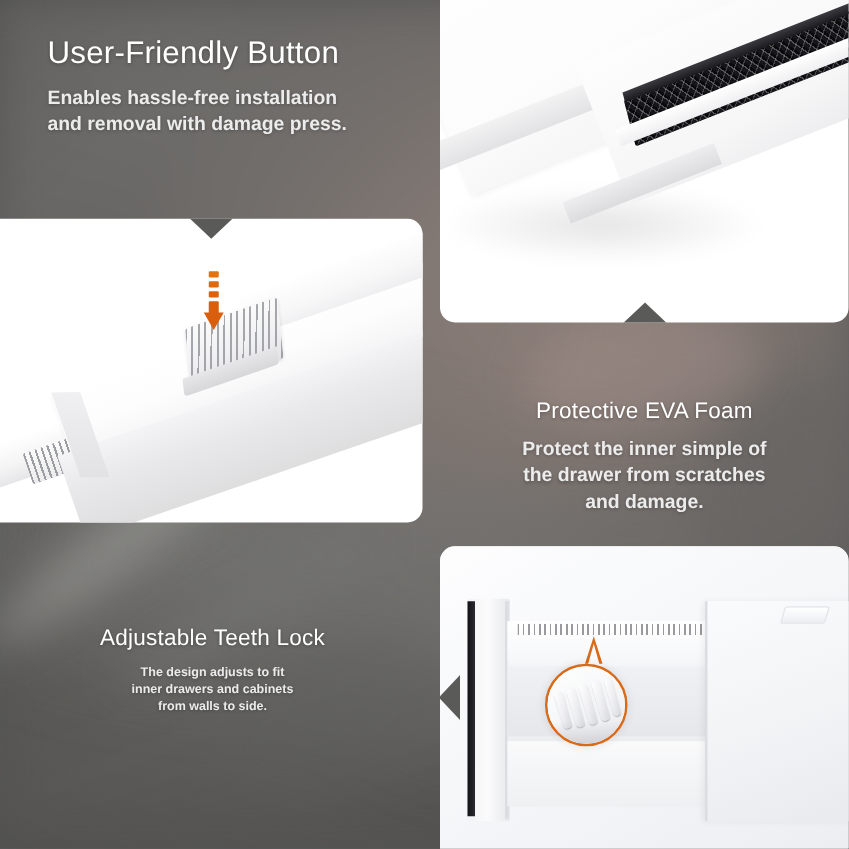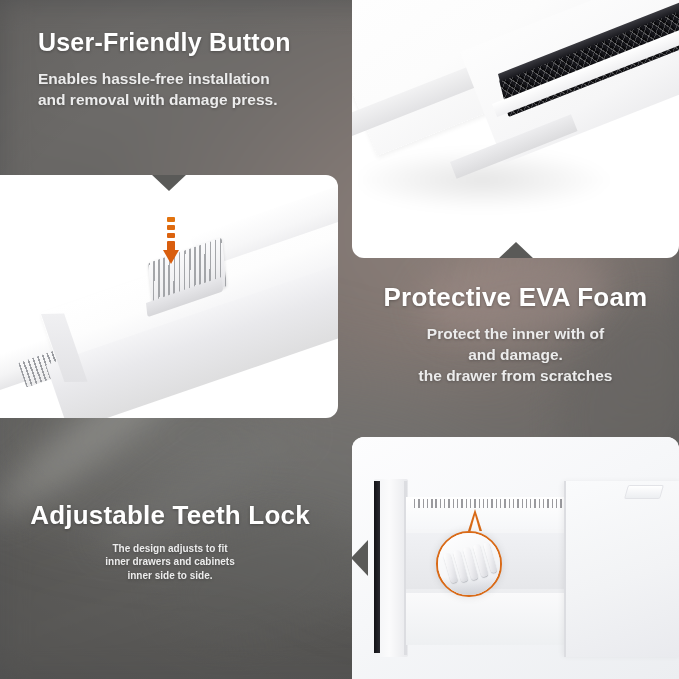--- a/index.html
+++ b/index.html
@@ -32,21 +32,21 @@
   
   .panel{position:absolute;background:#fff;overflow:hidden;}
   .panel-inner{position:absolute;inset:0;}
 
   
   .notch{position:absolute;width:0;height:0;}
 
   
   .tblock{position:absolute;}
   .tb-title{
-    color:#ffffff;font-weight:bold;letter-spacing:.2px;
+    color:#ffffff;font-weight:normal;letter-spacing:.2px;
     text-shadow:0 1px 3px rgba(0,0,0,.30);
   }
   .tb-body{
     color:#ececec;font-weight:bold;line-height:1.34;
     text-shadow:0 1px 3px rgba(0,0,0,.28);
   }
 
   
   #panel-eva{left:352px;top:0;width:327px;height:258px;
     border-bottom-left-radius:12px;border-bottom-right-radius:12px;}
@@ -275,30 +275,30 @@
 
   <div class="tblock" style="left:38px;top:28px;width:290px;">
     <div class="tb-title" style="font-size:25px;margin-bottom:12px;">User-Friendly Button</div>
     <div class="tb-body" style="font-size:15.5px;">
       <div>Enables hassle-free installation</div>
       <div>and removal with damage press.</div>
     </div>
   </div>
 
   <div class="tblock" style="left:352px;top:282px;width:327px;text-align:center;">
-    <div class="tb-title" style="font-size:26px;margin-bottom:11px;">Protective EVA Foam</div>
+    <div class="tb-title" style="font-size:18px;margin-bottom:11px;margin-top:36px;">Protective EVA Foam</div>
     <div class="tb-body" style="font-size:15.5px;">
-      <div>Protect the inner with of</div>
+      <div>Protect the inner simple of</div>
+      <div>the drawer from scratches</div>
       <div>and damage.</div>
-      <div>the drawer from scratches</div>
     </div>
   </div>
 
   <div class="tblock" style="left:10px;top:500px;width:320px;text-align:center;">
-    <div class="tb-title" style="font-size:26px;margin-bottom:11px;">Adjustable Teeth Lock</div>
+    <div class="tb-title" style="font-size:18px;margin-bottom:11px;">Adjustable Teeth Lock</div>
     <div class="tb-body" style="font-size:10px;">
       <div>The design adjusts to fit</div>
       <div>inner drawers and cabinets</div>
-      <div>inner side to side.</div>
+      <div>from walls to side.</div>
     </div>
   </div>
 
 </div>
 
 </body></html>

